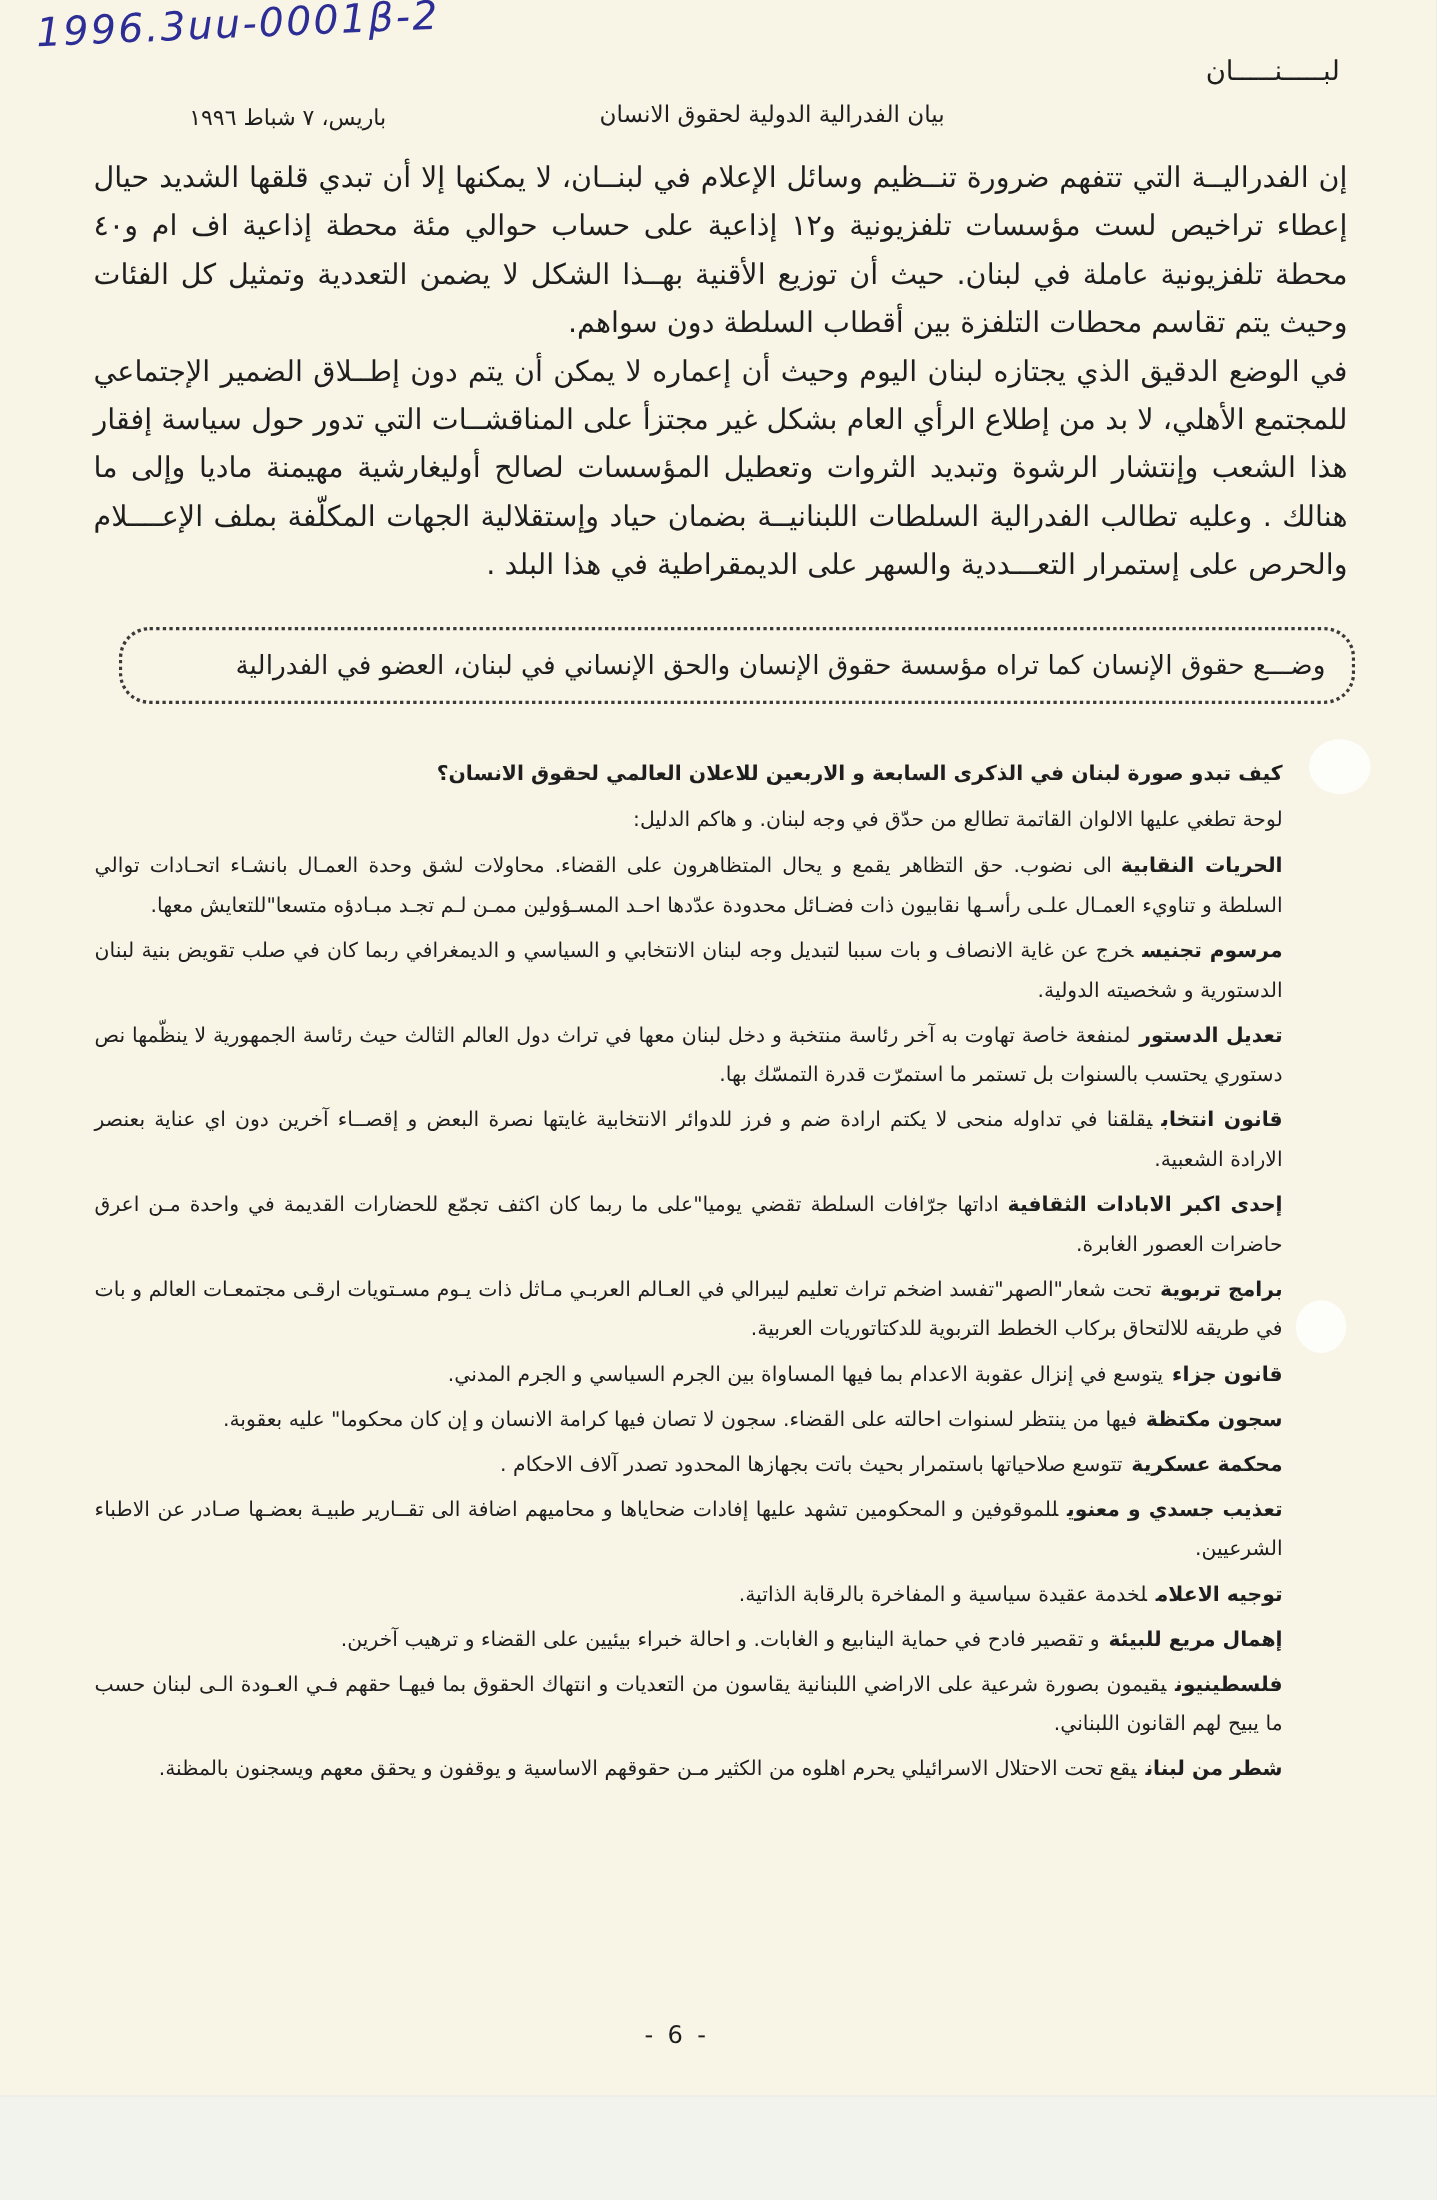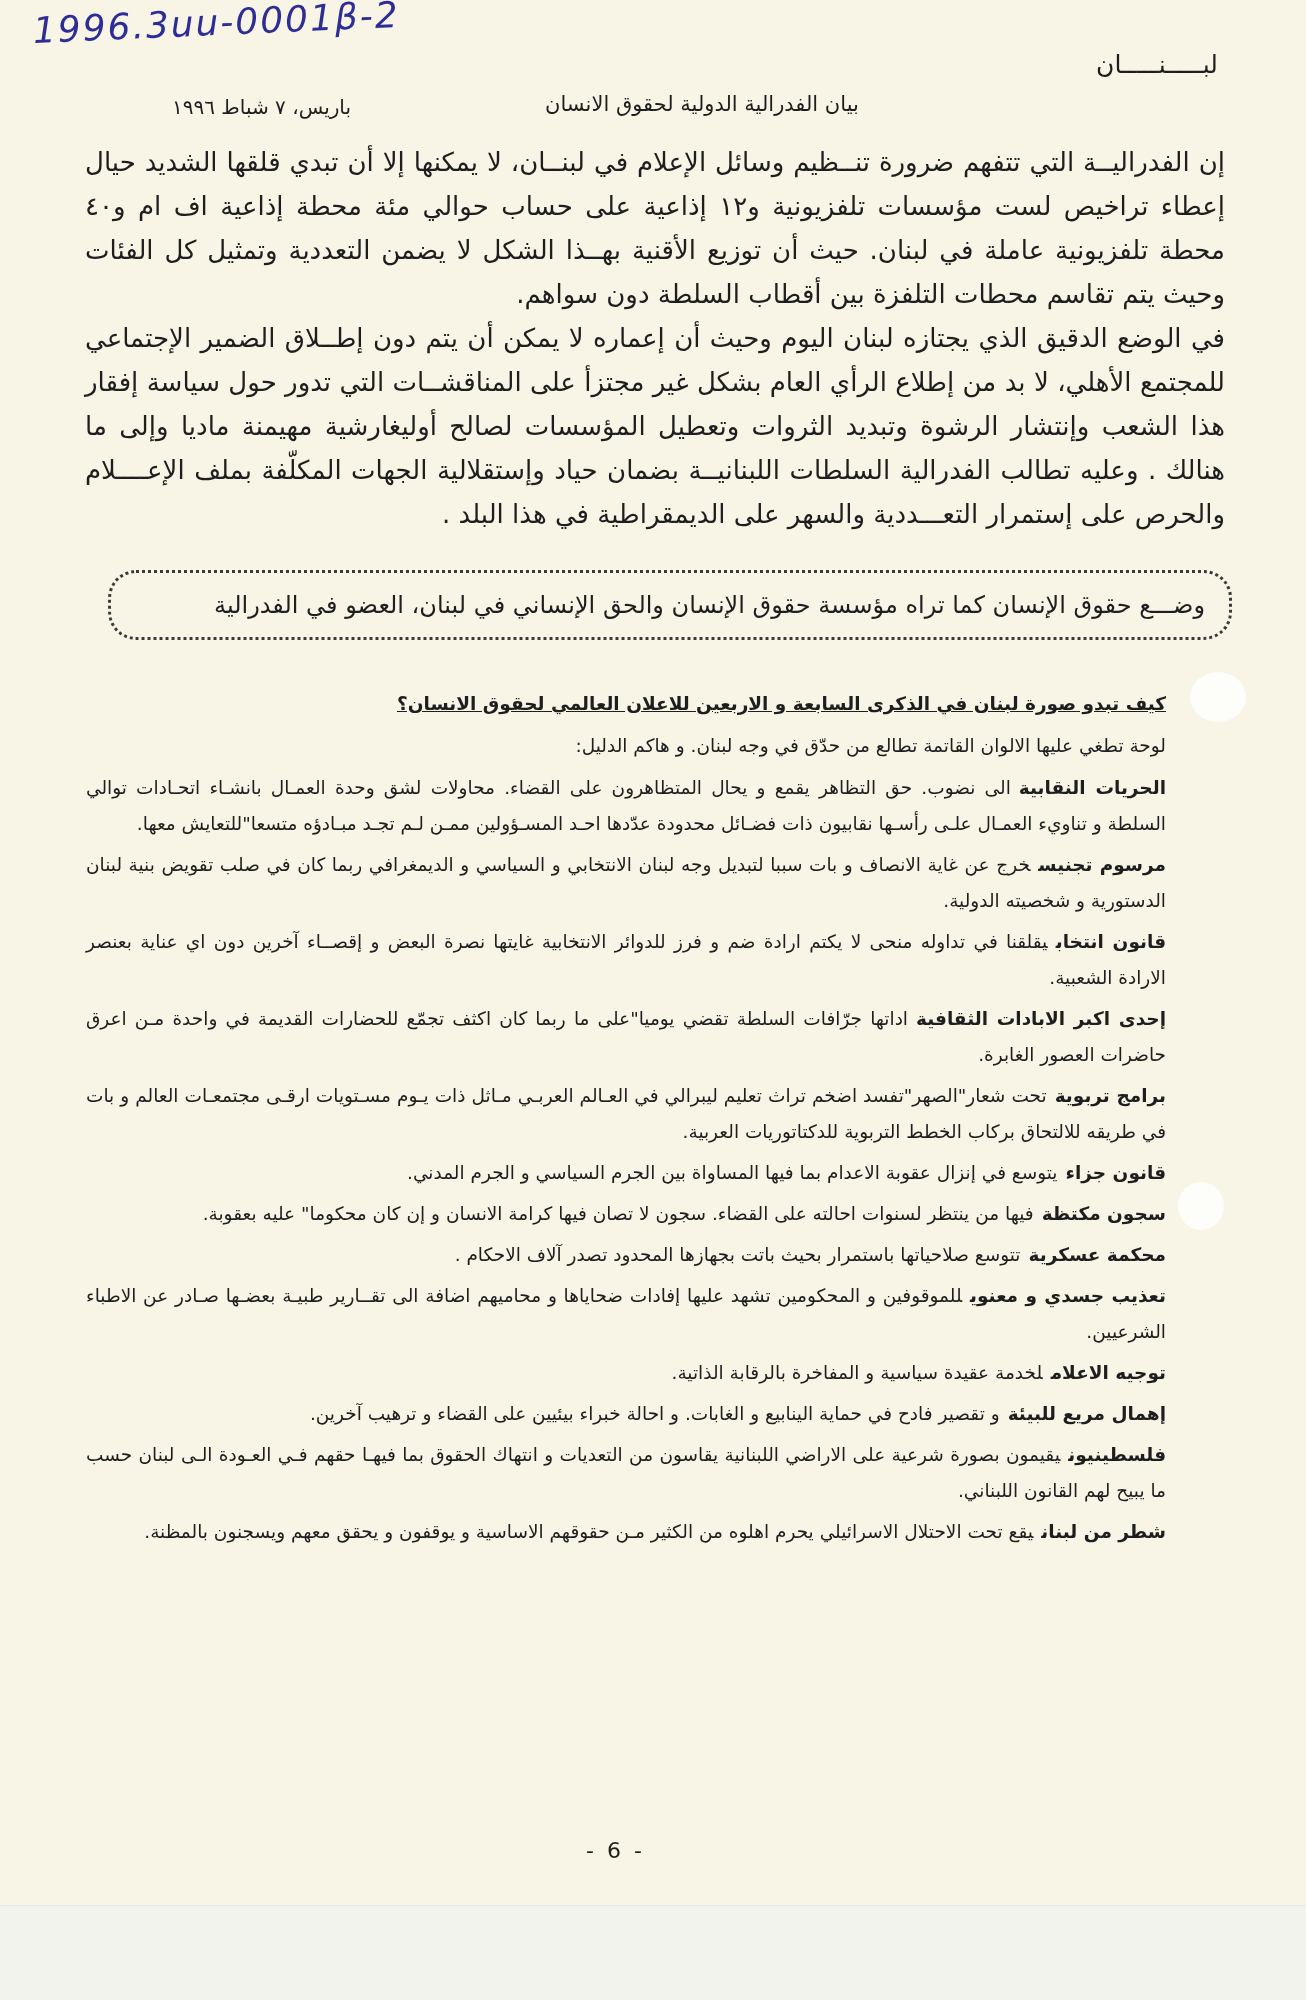--- a/index.html
+++ b/index.html
@@ -43,21 +43,21 @@
     border:3px dotted #3a3a3a; border-radius:28px;
     padding:15px 24px;
     direction:rtl; text-align:right;
     font-size:24px; line-height:34px;
   }
   .report {
     margin:46px 140px 0 86px;
     direction:rtl; text-align:justify;
     font-size:18.5px; line-height:36px;
   }
-  .question { font-weight:bold; margin:0 0 6px 0;text-decoration:underline; }
+  .question { font-weight:bold; margin:0 0 6px 0; }
   .intro { margin:0 0 6px 0; }
   .item { margin:0 0 5px 0; }
   .lead { font-weight:bold; margin-left:8px; }
   .pagenum {
     position:absolute; top:1838px; left:586px;
     font-size:22px; letter-spacing:3px; direction:ltr;
   }
   
   .punch { position:absolute; background:#fdfdfa; border-radius:50%; }
   .punch-1 { top:672px; left:1190px; width:56px; height:50px; }
@@ -86,20 +86,21 @@
   <div class="notice-box">
     <span>وضـــع حقوق الإنسان كما تراه مؤسسة حقوق الإنسان والحق الإنساني في لبنان، العضو  في الفدرالية</span>
   </div>
 
   <div class="report">
     <p class="question">كيف تبدو صورة لبنان في الذكرى السابعة و الاربعين للاعلان العالمي لحقوق الانسان؟</p>
     <p class="intro">لوحة تطغي عليها الالوان القاتمة تطالع من  حدّق في وجه لبنان. و هاكم الدليل:</p>
 
     <p class="item"><b class="lead">الحريات النقابية</b><span>الى نضوب. حق التظاهر يقمع و يحال المتظاهرون على القضاء. محاولات لشق  وحدة العمـال بانشـاء اتحـادات توالي السلطة  و تناويء العمـال علـى رأسـها نقابيون ذات فضـائل محدودة عدّدها احـد المسـؤولين ممـن لـم تجـد مبـادؤه متسعا"للتعايش معها.</span></p>
     <p class="item"><b class="lead">مرسوم تجنيس</b><span>خرج عن غاية الانصاف و بات سببا لتبديل وجه لبنان الانتخابي  و السياسي و الديمغرافي  ربما كان في صلب تقويض بنية لبنان الدستورية  و شخصيته الدولية.</span></p>
+    <p class="item"><b class="lead">تعديل الدستور</b><span>لمنفعة خاصة تهاوت به آخر رئاسة منتخبة و دخل لبنان معها في تراث دول العالم الثالث حيث رئاسة  الجمهورية لا ينظّمها نص دستوري  يحتسب بالسنوات بل تستمر ما استمرّت قدرة التمسّك بها.</span></p>
     <p class="item"><b class="lead">قانون انتخاب</b><span>يقلقنا في تداوله منحى لا يكتم ارادة ضم و فرز للدوائر الانتخابية غايتها  نصرة البعض  و  إقصــاء آخرين دون اي عناية بعنصر الارادة الشعبية.</span></p>
     <p class="item"><b class="lead">إحدى اكبر الابادات الثقافية</b><span>اداتها جرّافات  السلطة تقضي  يوميا"على ما ربما كان اكثف تجمّع للحضارات القديمة في واحدة مـن اعرق حاضرات العصور الغابرة.</span></p>
     <p class="item"><b class="lead">برامج تربوية</b><span>تحت شعار"الصهر"تفسد اضخم تراث تعليم ليبرالي  في  العـالم العربـي مـاثل ذات يـوم مسـتويات  ارقـى مجتمعـات العالم و بات في طريقه  للالتحاق  بركاب الخطط التربوية للدكتاتوريات العربية.</span></p>
     <p class="item"><b class="lead">قانون جزاء</b><span>يتوسع في  إنزال عقوبة الاعدام بما فيها المساواة بين الجرم السياسي و الجرم المدني.</span></p>
     <p class="item"><b class="lead">سجون مكتظة</b><span>فيها من ينتظر لسنوات احالته على القضاء. سجون لا تصان فيها كرامة الانسان  و  إن كان محكوما" عليه بعقوبة.</span></p>
     <p class="item"><b class="lead">محكمة عسكرية</b><span>تتوسع صلاحياتها باستمرار بحيث باتت بجهازها المحدود تصدر  آلاف الاحكام .</span></p>
     <p class="item"><b class="lead">تعذيب جسدي و معنوي</b><span>للموقوفين و المحكومين تشهد  عليها   إفادات ضحاياها و  محاميهم اضافة الى تقــارير طبيـة بعضـها صـادر عن الاطباء الشرعيين.</span></p>
     <p class="item"><b class="lead">توجيه الاعلام</b><span>لخدمة عقيدة سياسية و  المفاخرة بالرقابة الذاتية.</span></p>
     <p class="item"><b class="lead">إهمال مريع للبيئة</b><span>و تقصير  فادح في حماية الينابيع و الغابات. و احالة خبراء بيئيين على القضاء و ترهيب آخرين.</span></p>
     <p class="item"><b class="lead">فلسطينيون</b><span>يقيمون  بصورة شرعية على الاراضي اللبنانية يقاسون من التعديات و انتهاك الحقوق بما فيهـا حقهم فـي العـودة الـى لبنان حسب ما يبيح لهم القانون اللبناني.</span></p>

